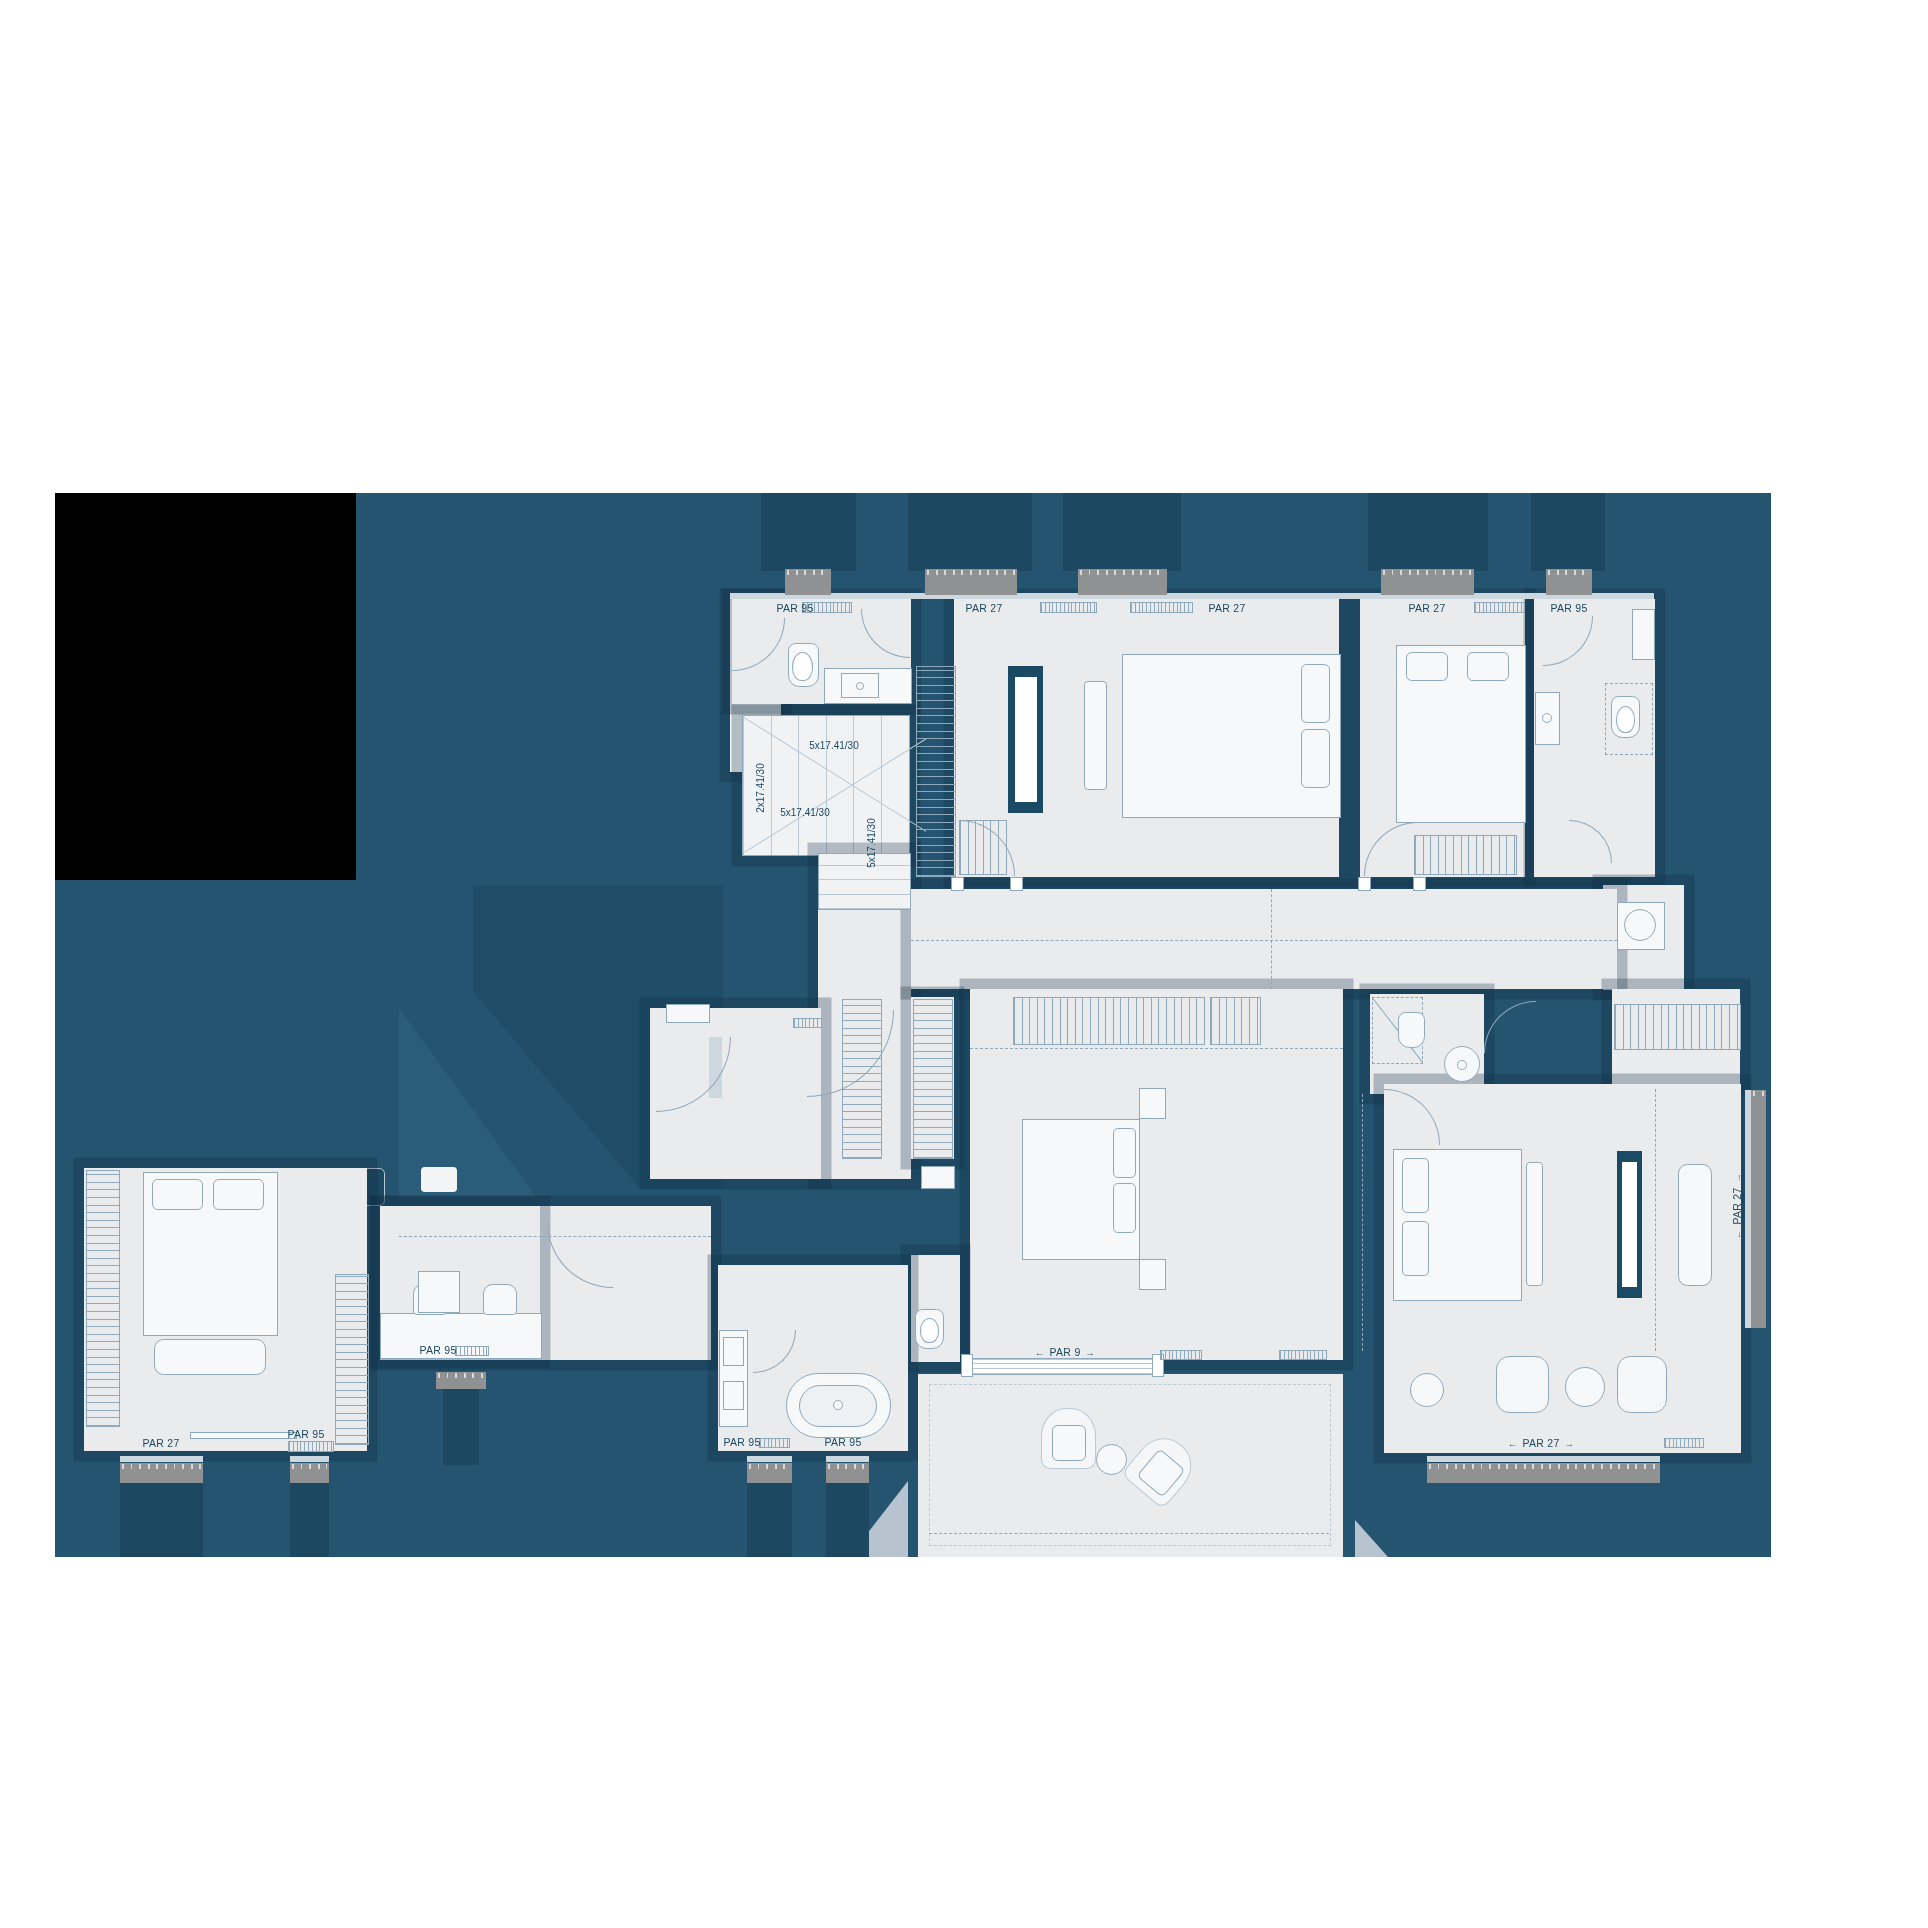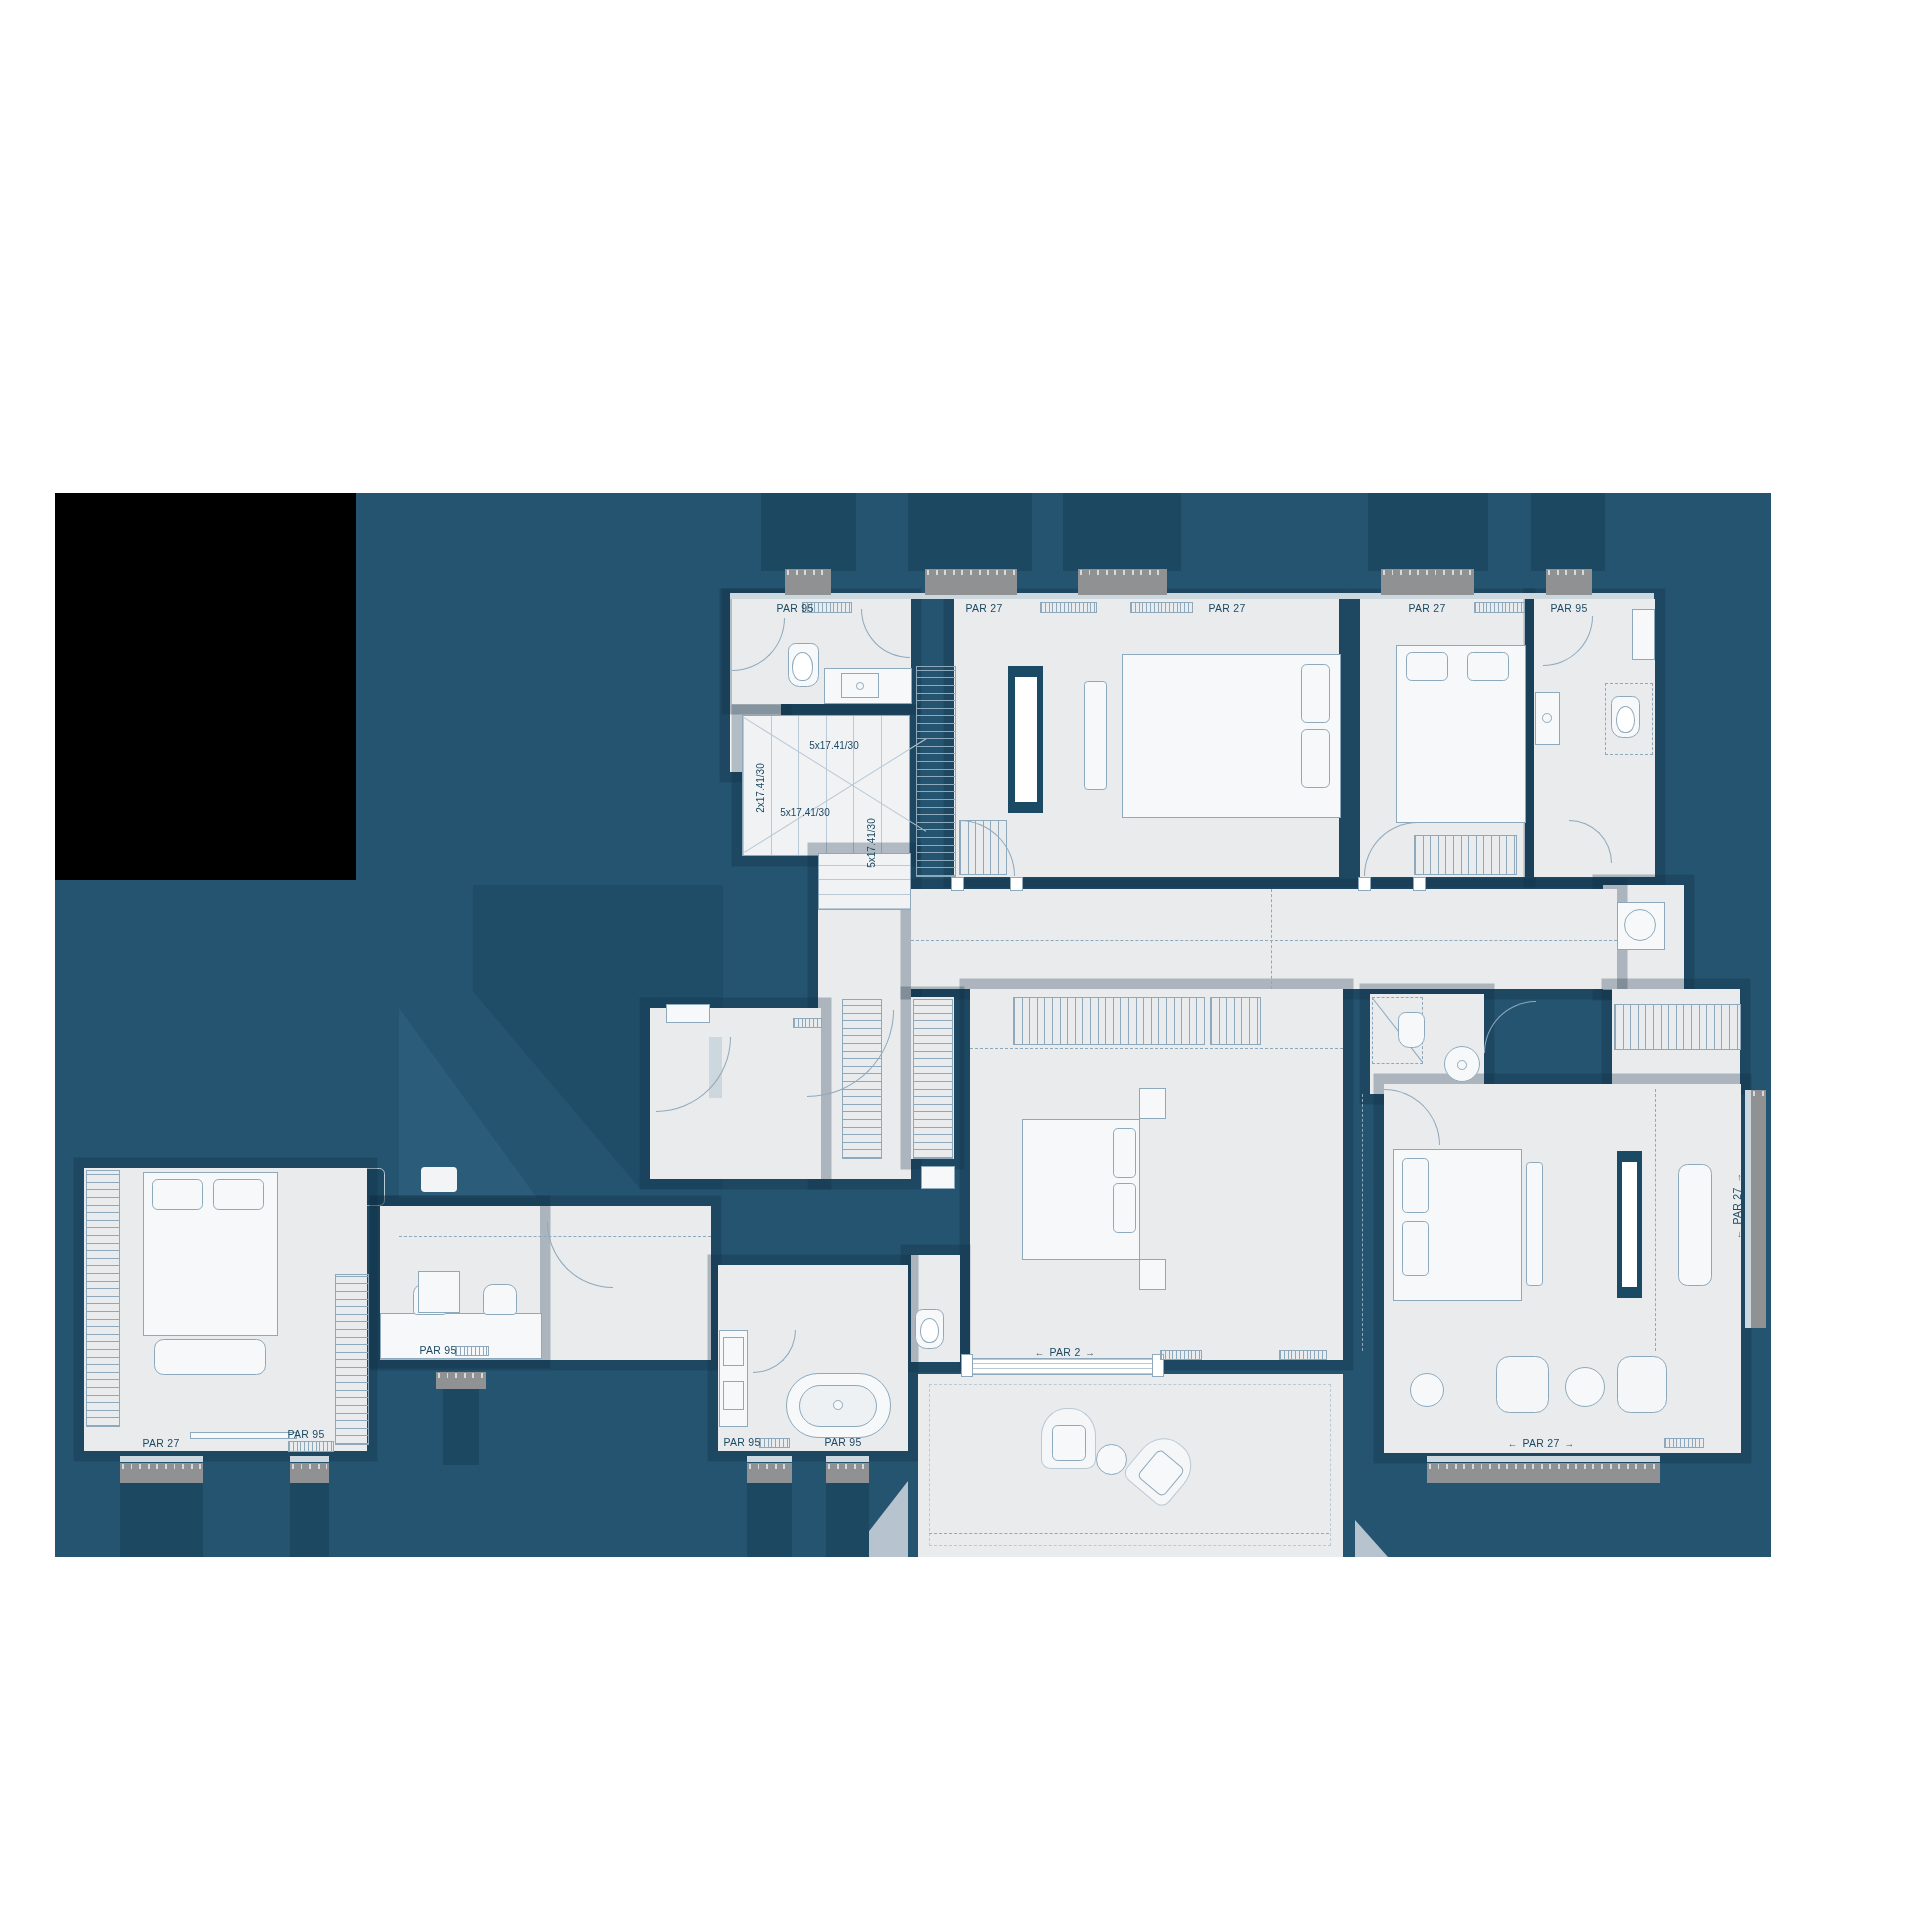--- a/index.html
+++ b/index.html
@@ -268,21 +268,21 @@
   <div class="abs rad" style="left:1279px;top:1350px;width:46px;height:7.6px"></div>
   <div class="abs rad" style="left:1664px;top:1438px;width:38px;height:7.6px"></div>
 
   <span class="lbl" style="left:795px;top:608px">PAR 95</span>
   <span class="lbl" style="left:984px;top:608px">PAR 27</span>
   <span class="lbl" style="left:1227px;top:608px">PAR 27</span>
   <span class="lbl" style="left:1427px;top:608px">PAR 27</span>
   <span class="lbl" style="left:1569px;top:608px">PAR 95</span>
 
   <span class="lbl" style="left:1065px;top:1352px">
-    <span class="ar">←</span><span>PAR 2</span><span class="ar">→</span>
+    <span class="ar">←</span><span>PAR 9</span><span class="ar">→</span>
   </span>
 
   <span class="lbl rot" style="left:1737px;top:1206px">
     <span class="ar">←</span><span>PAR 27</span><span class="ar">→</span>
   </span>
 
   <span class="lbl" style="left:161px;top:1443px">PAR 27</span>
   <span class="lbl" style="left:306px;top:1434px">PAR 95</span>
   <span class="lbl" style="left:438px;top:1350px">PAR 95</span>
   <span class="lbl" style="left:742px;top:1442px">PAR 95</span>

